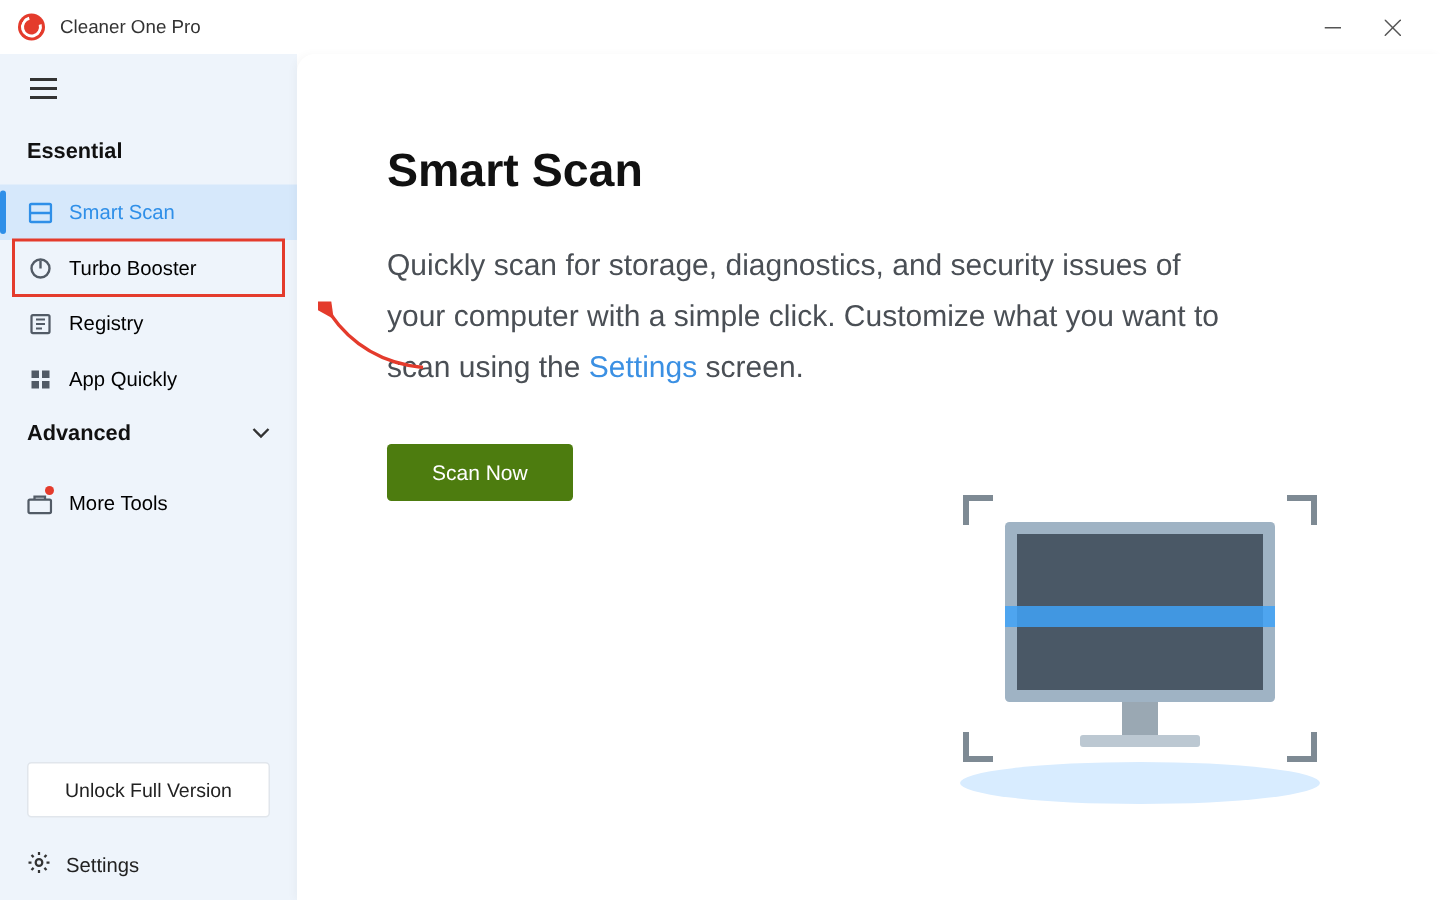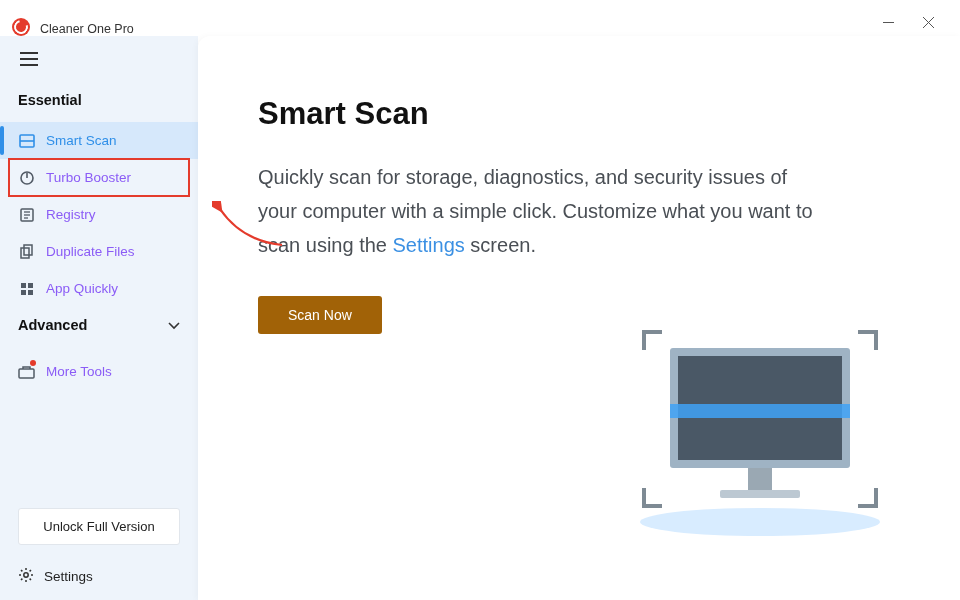--- a/index.html
+++ b/index.html
@@ -5,21 +5,21 @@
     * { margin: 0; padding: 0; box-sizing: border-box; }
     body {
       font-family: "Segoe UI", -apple-system, sans-serif;
       width: 960px; height: 600px;
       background: #fff;
       overflow: hidden;
     }
     .window { width: 100%; height: 100%; display: flex; flex-direction: column; }
     .titlebar {
       height: 36px;
-      display: flex; align-items: flex-end;
+      display: flex; align-items: center;
       padding: 0 12px;
     }
     .titlebar .logo {
       width: 18px; height: 18px;
       border-radius: 50%;
       background: #e43b2c;
       display: inline-flex; align-items: center; justify-content: center;
       margin-right: 10px;
       position: relative;
     }
@@ -41,21 +41,21 @@
     }
     .hamburger { padding: 8px 20px 12px; }
     .section-header {
       font-weight: 700; font-size: 14.5px; color: #111;
       padding: 10px 18px 14px;
     }
     .section-header.adv { display: flex; justify-content: space-between; align-items: center; }
     .nav-item {
       display: flex; align-items: center; gap: 11px;
       padding: 10px 18px;
-      font-size: 13.5px; color: #8b5cf6;
+      font-size: 13.5px; color: #000000;
       cursor: pointer;
       position: relative;
     }
     .nav-item.active { background: #d6e8fb; color: #2f8fe8; }
     .nav-item.active::before {
       content: ""; position: absolute; left: 0; top: 10%; bottom: 10%;
       width: 4px; background: #2f8fe8; border-radius: 2px;
     }
     .nav-item .icon { width: 17px; height: 17px; display: inline-flex; align-items: center; justify-content: center; color: #525b66; flex-shrink: 0; }
     .nav-item.active .icon { color: #2f8fe8; }
@@ -81,21 +81,21 @@
       border-radius: 12px 0 0 0;
       box-shadow: -2px 0 6px rgba(0,0,0,0.03);
       padding: 60px 60px 0;
       position: relative;
       overflow: hidden;
     }
     .page-title { font-size: 31px; font-weight: 600; color: #111; margin-bottom: 28px; }
     .page-desc { font-size: 20px; color: #4a4f55; line-height: 1.7; max-width: 560px; margin-bottom: 34px; }
     .page-desc a { color: #3b90e3; text-decoration: none; }
     .scan-btn {
-      background: #a16207; color: #fff; border: none;
+      background: #4d7c0f; color: #fff; border: none;
       padding: 11px 30px; font-size: 14px; border-radius: 3px; cursor: pointer;
     }
     .annot-arrow {
       position: absolute;
       left: 14px; top: 165px;
       pointer-events: none;
     }
     .illustration {
       position: absolute;
       right: 70px; bottom: 60px;
@@ -163,29 +163,20 @@
           <svg width="16" height="16" viewBox="0 0 16 16">
               <rect x="2" y="2" width="12" height="12" rx="1" fill="none" stroke="currentColor" stroke-width="1.5"></rect>
               <line x1="5" y1="5" x2="11" y2="5" stroke="currentColor" stroke-width="1.3"></line>
               <line x1="5" y1="8" x2="11" y2="8" stroke="currentColor" stroke-width="1.3"></line>
               <line x1="5" y1="11" x2="9" y2="11" stroke="currentColor" stroke-width="1.3"></line>
             </svg>
         </span>
         <span>Registry</span>
       </div>
 
-      <div class="nav-item">
-        <span class="icon">
-          <svg width="16" height="16" viewBox="0 0 16 16">
-              <rect x="2" y="4" width="8" height="10" fill="none" stroke="currentColor" stroke-width="1.5"></rect>
-              <rect x="5" y="1" width="8" height="10" fill="none" stroke="currentColor" stroke-width="1.5"></rect>
-            </svg>
-        </span>
-        <span>Duplicate Files</span>
-      </div>
 
       <div class="nav-item">
         <span class="icon">
           <svg width="16" height="16" viewBox="0 0 16 16">
               <rect x="2" y="2" width="5" height="5" fill="currentColor"></rect>
               <rect x="9" y="2" width="5" height="5" fill="currentColor"></rect>
               <rect x="2" y="9" width="5" height="5" fill="currentColor"></rect>
               <rect x="9" y="9" width="5" height="5" fill="currentColor"></rect>
             </svg>
         </span>

